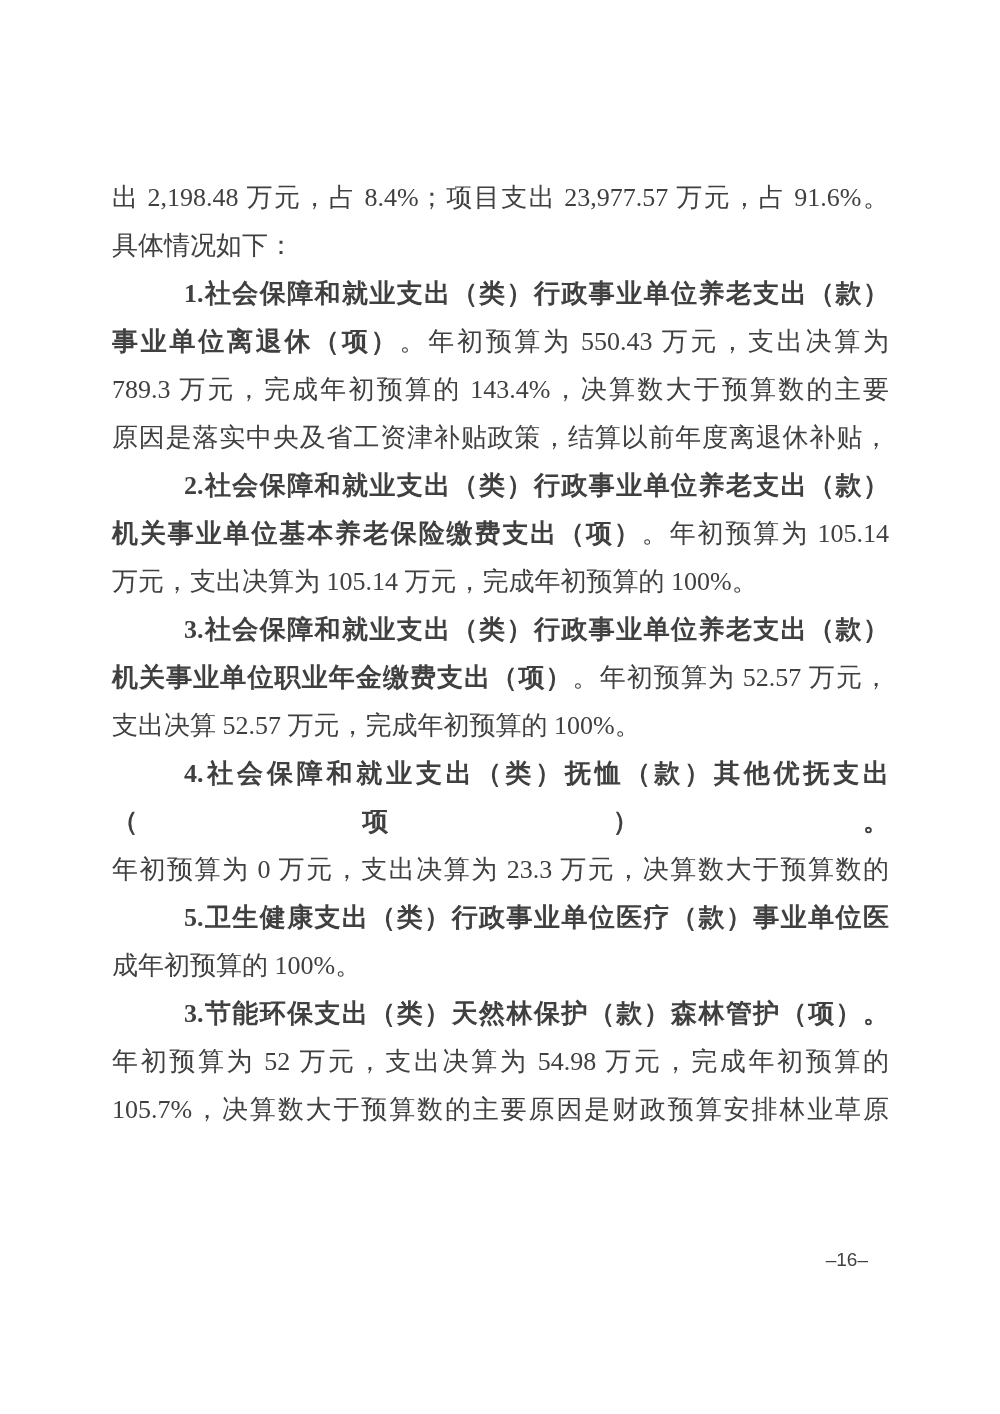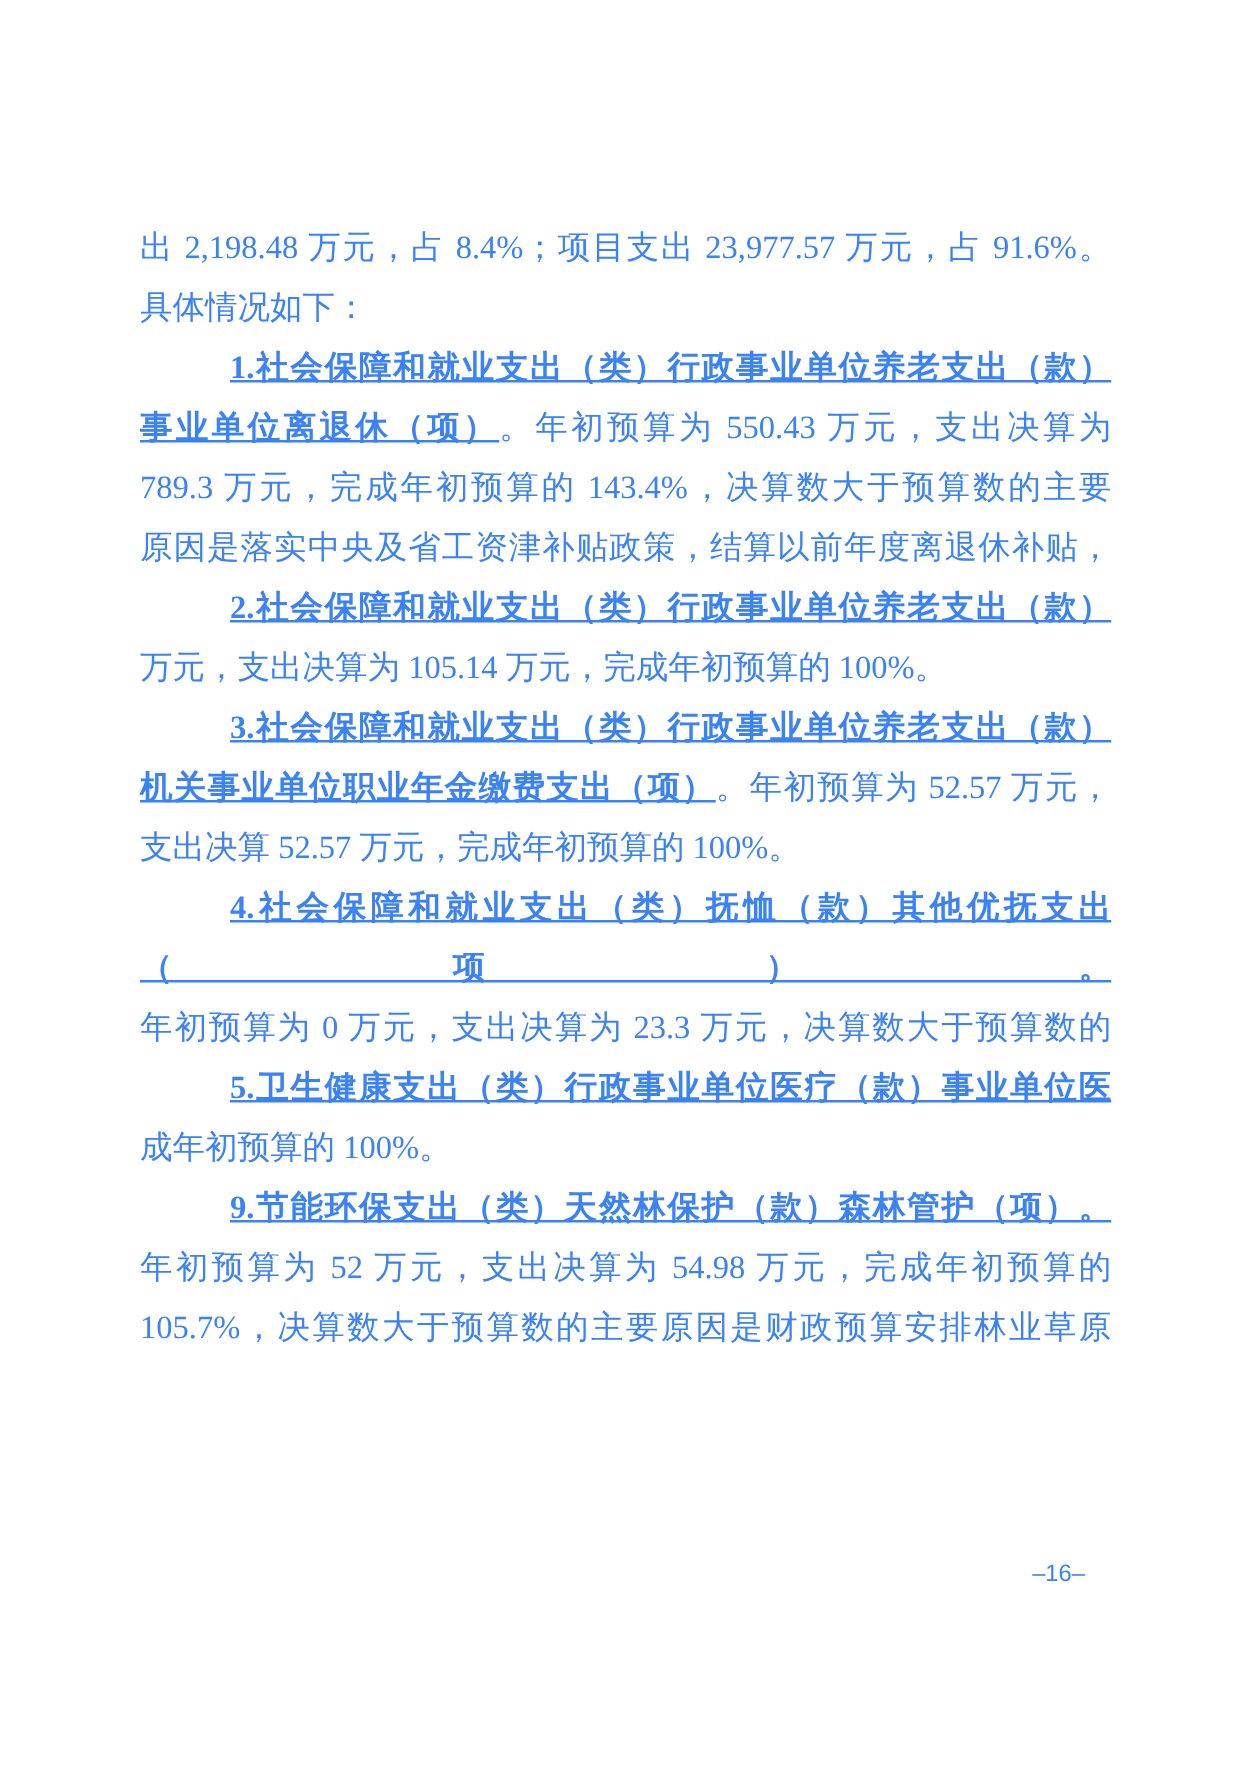--- a/index.html
+++ b/index.html
@@ -6,21 +6,21 @@
   html, body {
     margin: 0;
     padding: 0;
     background: #ffffff;
   }
   .page {
     position: relative;
     width: 1000px;
     height: 1414px;
     background: #ffffff;
-    color: #3b82f6;
+    color: #404040;
     font-family: "Liberation Serif", "DejaVu Serif", serif;
     overflow: hidden;
   }
   .text-block {
     position: absolute;
     left: 112px;
     top: 174px;
     width: 777px;
     font-size: 26px;
     line-height: 48px;
@@ -32,21 +32,20 @@
   }
   .line.just {
     text-align: justify;
     text-align-last: justify;
   }
   .line.ind {
     text-indent: 72px;
   }
   .b {
     font-weight: bold;
-    text-decoration: underline;
   }
   .page-number {
     position: absolute;
     top: 1240px;
     right: 132px;
     font-size: 19px;
     line-height: 40px;
     font-family: Liberation Sans, sans-serif;
   }
 </style>
@@ -55,26 +54,27 @@
 
 <div class="page">
   <div class="text-block">
       <div class="line just"><span>出 2,198.48 万元，占 8.4%；项目支出 23,977.57 万元，占 91.6%。</span></div>
       <div class="line"><span>具体情况如下：</span></div>
       <div class="line just ind"><span class="b">1.社会保障和就业支出（类）行政事业单位养老支出（款）</span></div>
       <div class="line just"><span class="b">事业单位离退休（项）</span><span>。年初预算为 550.43 万元，支出决算为</span></div>
       <div class="line just"><span>789.3 万元，完成年初预算的 143.4%，决算数大于预算数的主要</span></div>
       <div class="line just"><span>原因是落实中央及省工资津补贴政策，结算以前年度离退休补贴，</span></div>
       <div class="line just ind"><span class="b">2.社会保障和就业支出（类）行政事业单位养老支出（款）</span></div>
+      <div class="line just"><span class="b">机关事业单位基本养老保险缴费支出（项）</span><span>。年初预算为 105.14</span></div>
       <div class="line"><span>万元，支出决算为 105.14 万元，完成年初预算的 100%。</span></div>
       <div class="line just ind"><span class="b">3.社会保障和就业支出（类）行政事业单位养老支出（款）</span></div>
       <div class="line just"><span class="b">机关事业单位职业年金缴费支出（项）</span><span>。年初预算为 52.57 万元，</span></div>
       <div class="line"><span>支出决算 52.57 万元，完成年初预算的 100%。</span></div>
       <div class="line just ind"><span class="b">4.社会保障和就业支出（类）抚恤（款）其他优抚支出（项）。</span></div>
       <div class="line just"><span>年初预算为 0 万元，支出决算为 23.3 万元，决算数大于预算数的</span></div>
       <div class="line just ind"><span class="b">5.卫生健康支出（类）行政事业单位医疗（款）事业单位医</span></div>
       <div class="line"><span>成年初预算的 100%。</span></div>
-      <div class="line just ind"><span class="b">9.节能环保支出（类）天然林保护（款）森林管护（项）。</span></div>
+      <div class="line just ind"><span class="b">3.节能环保支出（类）天然林保护（款）森林管护（项）。</span></div>
       <div class="line just"><span>年初预算为 52 万元，支出决算为 54.98 万元，完成年初预算的</span></div>
       <div class="line just"><span>105.7%，决算数大于预算数的主要原因是财政预算安排林业草原</span></div>
     </div>
   <div class="page-number">–16–</div>
 </div>
 
 </body></html>

